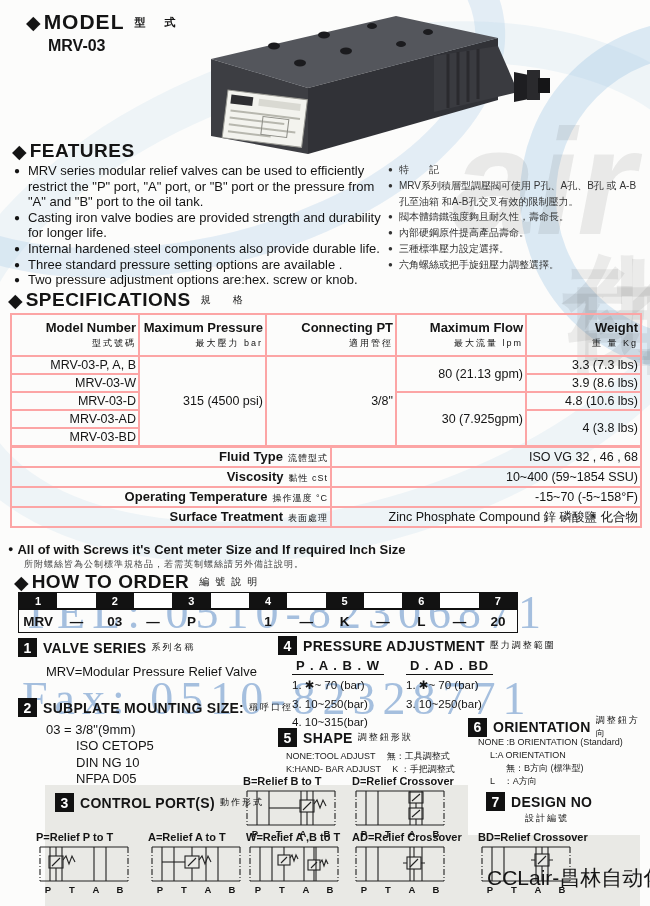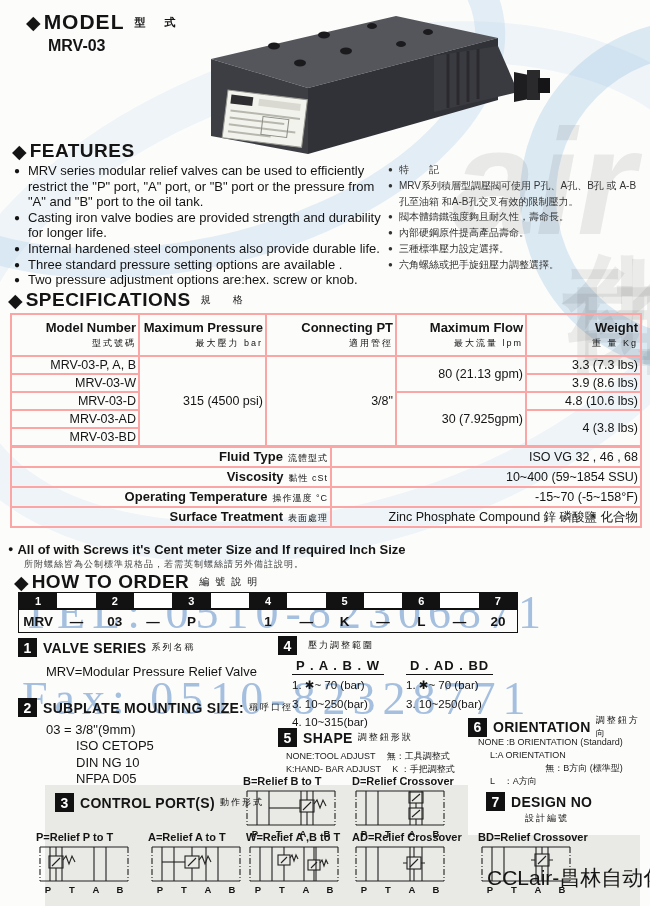--- a/index.html
+++ b/index.html
@@ -334,20 +334,21 @@
   </div>
   <div class="abs s-body" style="left:46px;top:722px;">
     <div>03 = 3/8"(9mm)</div>
     <div style="margin-left:30px;">ISO CETOP5</div>
     <div style="margin-left:30px;">DIN NG 10</div>
     <div style="margin-left:30px;">NFPA D05</div>
   </div>
 
   <div class="abs sec-head" style="left:278px;top:636px;">
     <span class="sec-num">4</span>
+    <span class="sec-name">PRESSURE ADJUSTMENT</span>
     <span class="sec-cn">壓力調整範圍</span>
   </div>
   <div class="abs pa-cols">
     <div class="pa-col">
       <div class="h">P . A . B . W</div>
       <div class="i">1.  ✱~ 70 (bar)</div>
       <div class="i">3.  10~250(bar)</div>
       <div class="i">4.  10~315(bar)</div>
     </div>
     <div class="pa-col">
@@ -368,21 +369,21 @@
   </div>
 
   <div class="abs sec-head" style="left:468px;top:714px;">
     <span class="sec-num">6</span>
     <span class="sec-name">ORIENTATION</span>
     <span class="sec-cn">調整鈕方向</span>
   </div>
   <div class="abs s-small" style="left:478px;top:736px;">
     <div>NONE :B ORIENTATION (Standard)</div>
     <div style="margin-left:12px;">L:A ORIENTATION</div>
-    <div style="margin-left:28px;text-align:right;">無：B方向 (標準型)</div>
+    <div style="margin-left:28px;">無：B方向 (標準型)</div>
     <div style="margin-left:12px;">L　：A方向</div>
   </div>
 
   <div class="abs panel"></div>
   <div class="abs panel-notch"></div>
 
   <div class="abs sec-head" style="left:486px;top:792px;z-index:3;">
     <span class="sec-num">7</span>
     <span class="sec-name">DESIGN NO</span>
   </div>

